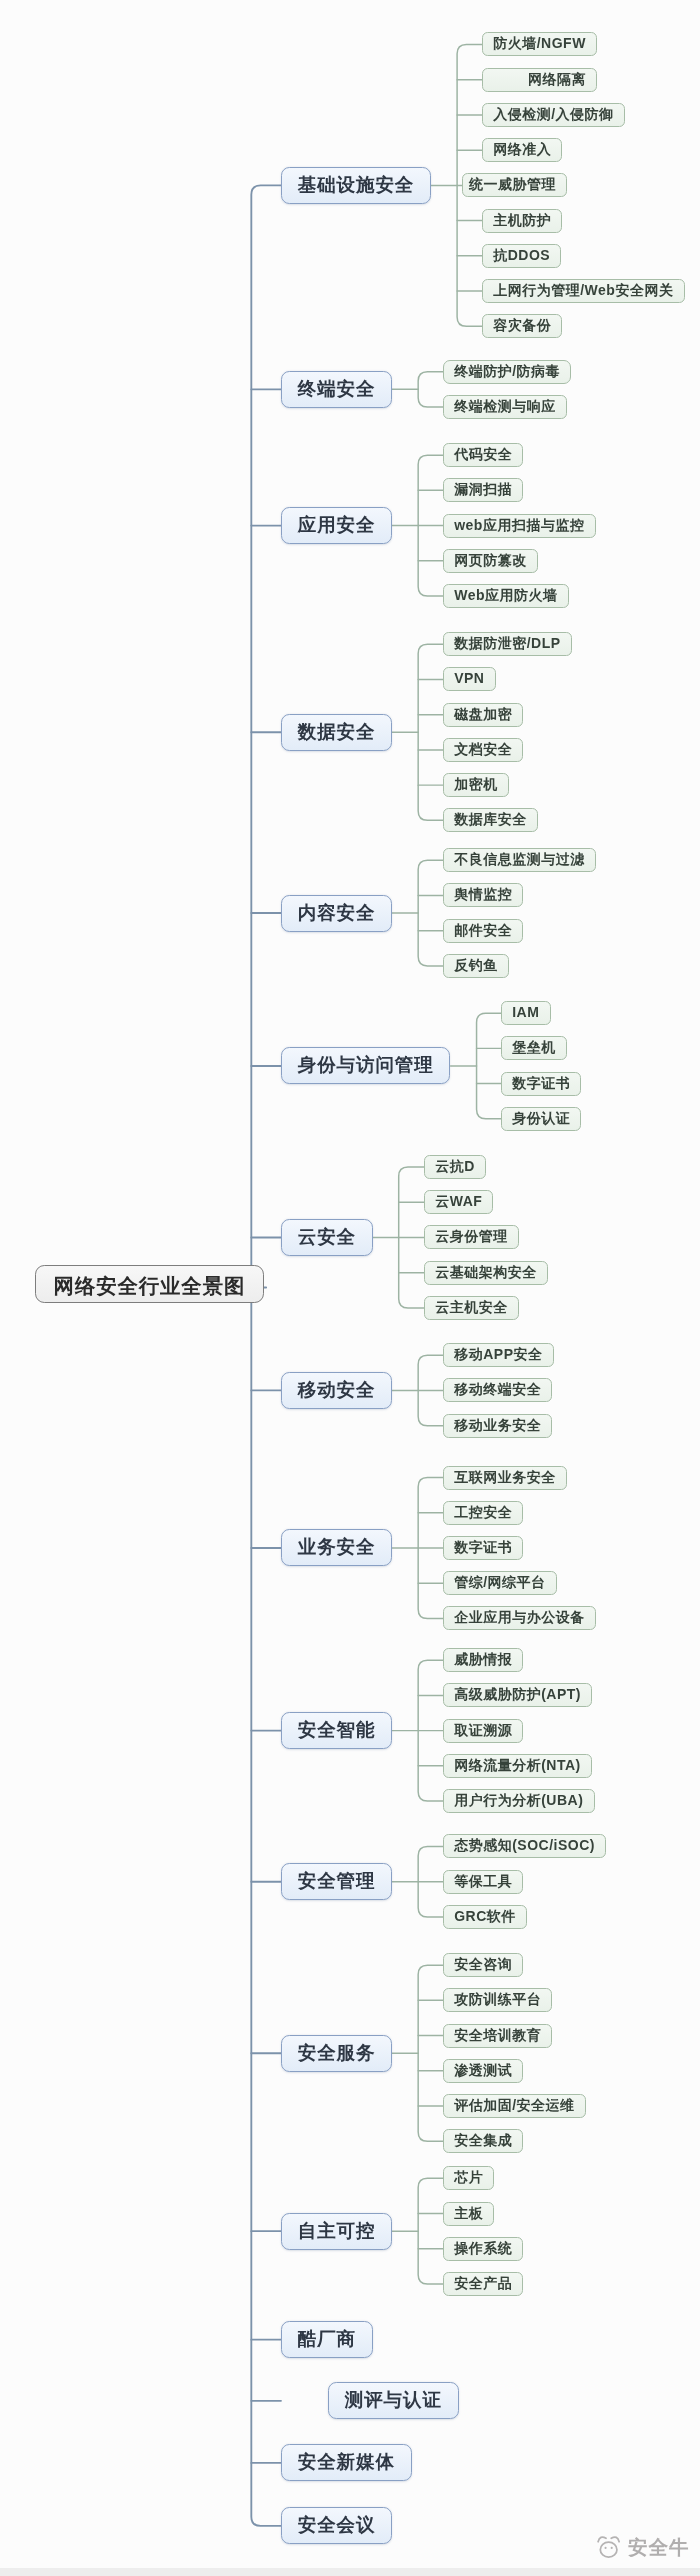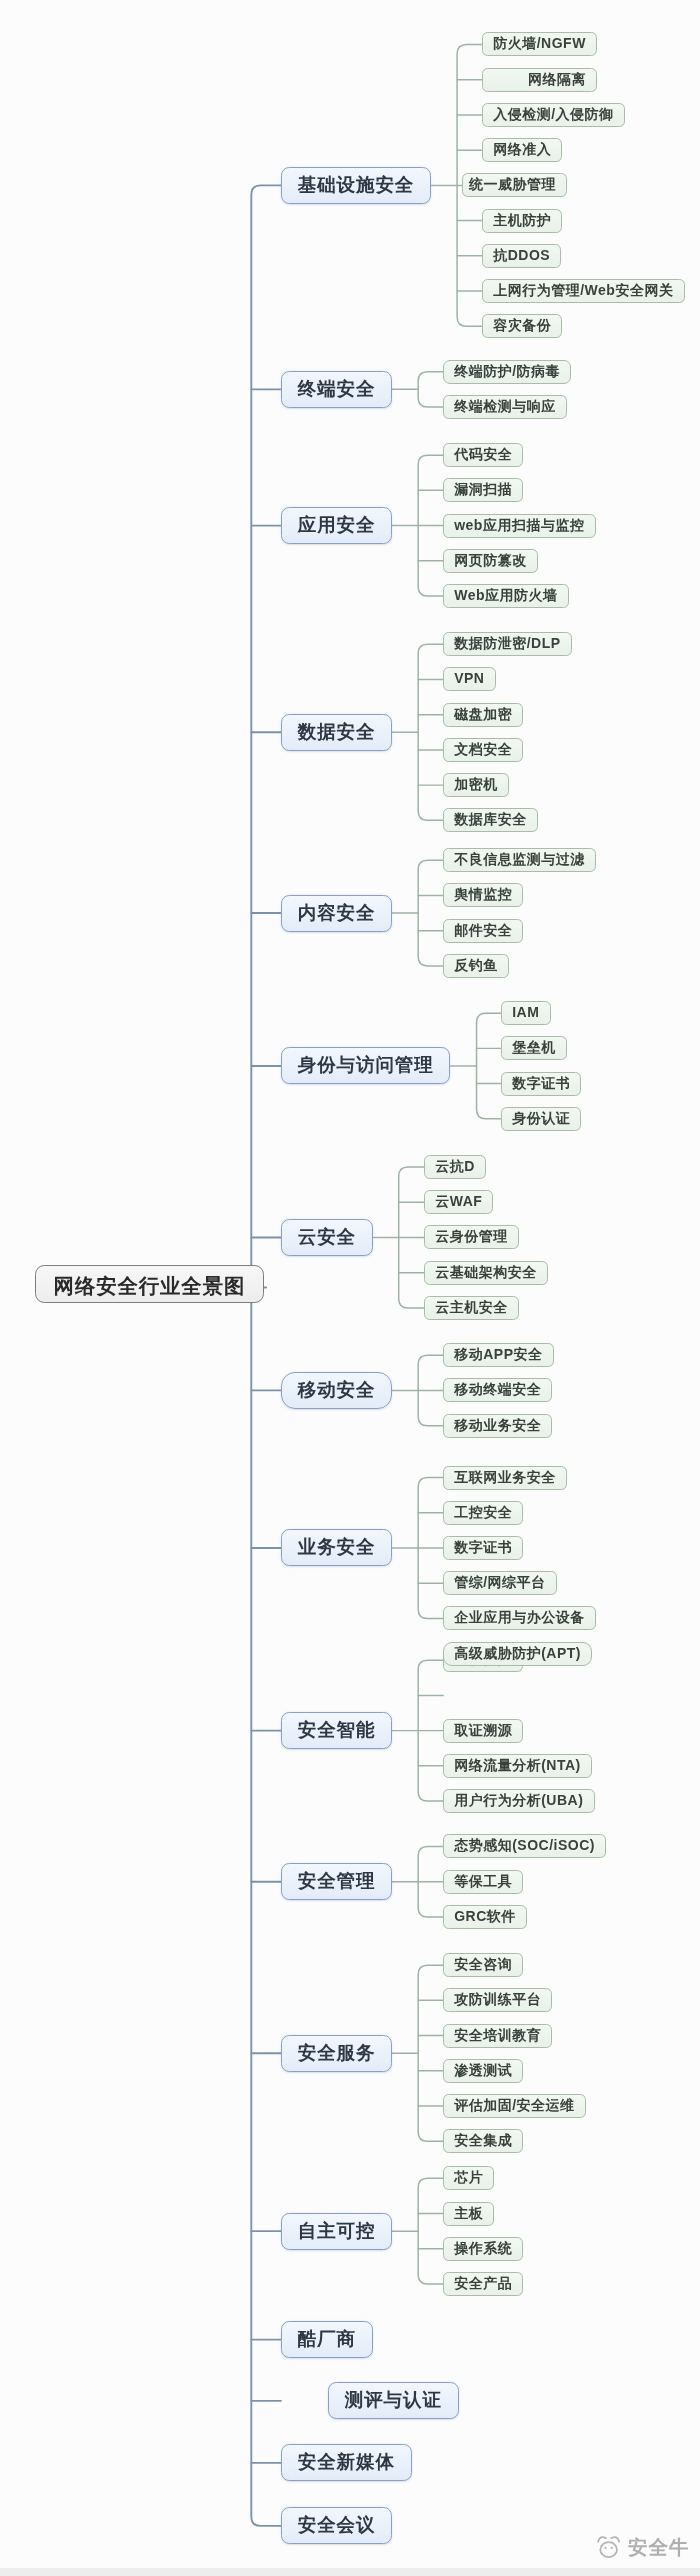--- a/index.html
+++ b/index.html
@@ -181,33 +181,33 @@
     <div class="node child-node" style="top: 1001px; left: 501px;">IAM</div>
     <div class="node child-node" style="top: 1036px; left: 501px;">堡垒机</div>
     <div class="node child-node" style="top: 1072px; left: 501px;">数字证书</div>
     <div class="node child-node" style="top: 1107px; left: 501px;">身份认证</div>
     <div class="node branch-node" style="top: 1219px;">云安全</div>
     <div class="node child-node" style="top: 1155px; left: 424px;">云抗D</div>
     <div class="node child-node" style="top: 1190px; left: 424px;">云WAF</div>
     <div class="node child-node" style="top: 1225px; left: 424px;">云身份管理</div>
     <div class="node child-node" style="top: 1261px; left: 424px;">云基础架构安全</div>
     <div class="node child-node" style="top: 1296px; left: 424px;">云主机安全</div>
-    <div class="node branch-node" style="top: 1372px; border-radius: 14px;">移动安全</div>
+    <div class="node branch-node" style="top: 1372px;">移动安全</div>
     <div class="node child-node" style="top: 1343px; left: 443px;">移动APP安全</div>
     <div class="node child-node" style="top: 1378px; left: 443px;">移动终端安全</div>
     <div class="node child-node" style="top: 1414px; left: 443px;">移动业务安全</div>
     <div class="node branch-node" style="top: 1529px;">业务安全</div>
     <div class="node child-node" style="top: 1466px; left: 443px;">互联网业务安全</div>
     <div class="node child-node" style="top: 1501px; left: 443px;">工控安全</div>
     <div class="node child-node" style="top: 1536px; left: 443px;">数字证书</div>
     <div class="node child-node" style="top: 1571px; left: 443px;">管综/网综平台</div>
     <div class="node child-node" style="top: 1606px; left: 443px;">企业应用与办公设备</div>
     <div class="node branch-node" style="top: 1712px;">安全智能</div>
     <div class="node child-node" style="top: 1648px; left: 443px;">威胁情报</div>
-    <div class="node child-node" style="top: 1642px; left: 443px; border-radius: 9px;">高级威胁防护(APT)</div>
+    <div class="node child-node" style="top: 1683px; left: 443px;">高级威胁防护(APT)</div>
     <div class="node child-node" style="top: 1719px; left: 443px;">取证溯源</div>
     <div class="node child-node" style="top: 1754px; left: 443px;">网络流量分析(NTA)</div>
     <div class="node child-node" style="top: 1789px; left: 443px;">用户行为分析(UBA)</div>
     <div class="node branch-node" style="top: 1863px;">安全管理</div>
     <div class="node child-node" style="top: 1834px; left: 443px;">态势感知(SOC/iSOC)</div>
     <div class="node child-node" style="top: 1870px; left: 443px;">等保工具</div>
     <div class="node child-node" style="top: 1905px; left: 443px;">GRC软件</div>
     <div class="node branch-node" style="top: 2035px;">安全服务</div>
     <div class="node child-node" style="top: 1953px; left: 443px;">安全咨询</div>
     <div class="node child-node" style="top: 1988px; left: 443px;">攻防训练平台</div>

